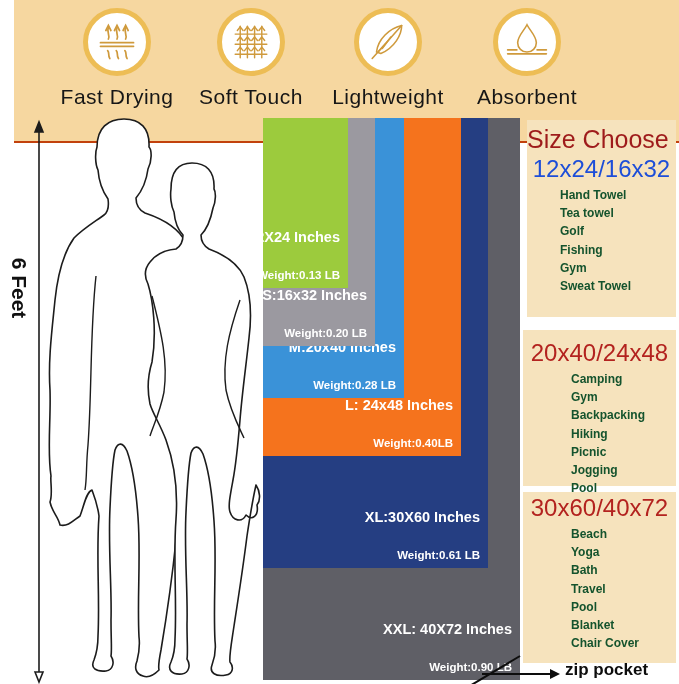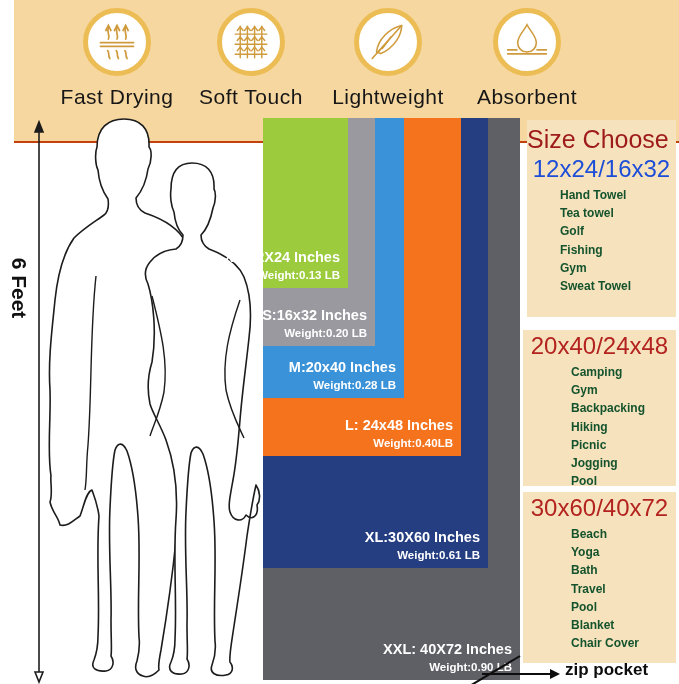--- a/index.html
+++ b/index.html
@@ -17,34 +17,34 @@
   .icon-svg{display:block;}
 
   
   .figures-svg{position:absolute;left:28px;top:112px;}
   .six-feet{position:absolute;left:-37px;top:276px;width:112px;height:24px;
             transform:rotate(90deg);font-size:21px;font-weight:700;color:#111;
             text-align:center;white-space:nowrap;}
 
   
   .srect{position:absolute;display:flex;flex-direction:column;justify-content:flex-end;
-         align-items:flex-end;box-sizing:border-box;padding:0 8px 7px 16px;color:#fff;}
+         align-items:flex-end;box-sizing:border-box;padding:0 8px 7px 16px;color:#fff;gap:20px;}
   .srect .stitle{font-size:14.5px;font-weight:700;white-space:nowrap;}
   .srect .sweight{font-size:11.5px;font-weight:700;margin-top:4px;white-space:nowrap;}
   .rect-xxl{left:263px;top:118px;width:257px;height:562px;}
   .rect-xl {left:263px;top:118px;width:225px;height:450px;}
   .rect-l  {left:263px;top:118px;width:198px;height:338px;}
   .rect-m  {left:263px;top:118px;width:141px;height:280px;}
   .rect-s  {left:263px;top:118px;width:112px;height:228px;}
   .rect-xs {left:263px;top:118px;width:85px; height:170px;}
 
   
   .panel{position:absolute;box-sizing:border-box;}
   .panel1{left:527px;top:120px;width:149px;height:197px;padding-top:5px;}
-  .panel2{left:523px;top:330px;width:153px;height:156px;padding-top:1px;}
+  .panel2{left:523px;top:330px;width:153px;height:156px;padding-top:8px;}
   .panel3{left:523px;top:492px;width:153px;height:171px;padding-top:1px;}
   .sg-title{font-size:25px;text-align:left;white-space:nowrap;}
   .sg-head{font-size:24px;text-align:center;white-space:nowrap;margin-top:1px;}
   .sg-items{margin-top:3px;}
   .panel1 .sg-items{padding-left:33px;}
   .panel2 .sg-items,.panel3 .sg-items{padding-left:48px;}
   .sg-item{font-size:12px;font-weight:700;color:#14532d;line-height:18.2px;white-space:nowrap;}
 
   
   .zip-svg{position:absolute;left:440px;top:640px;}

